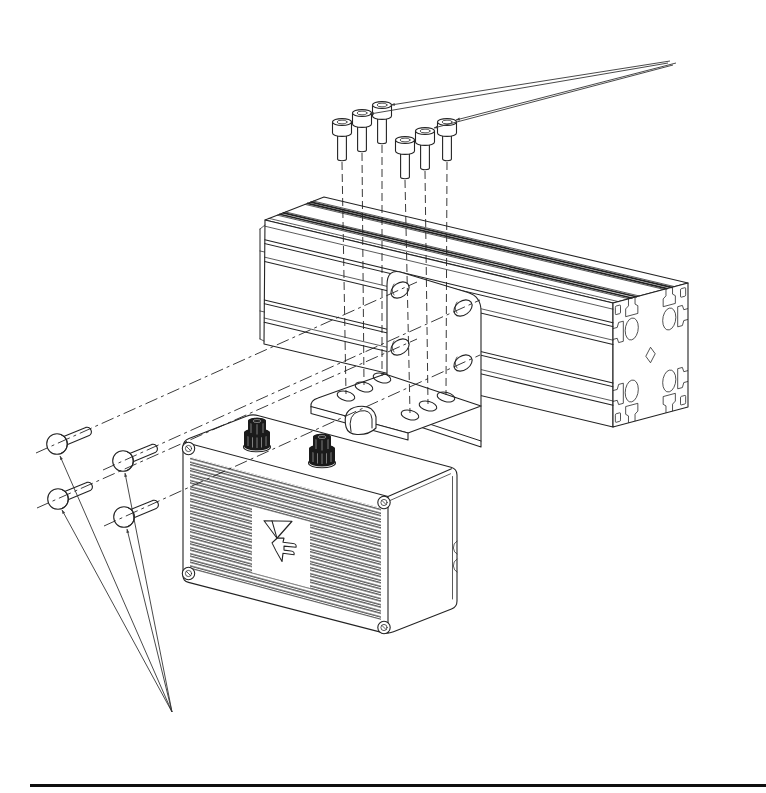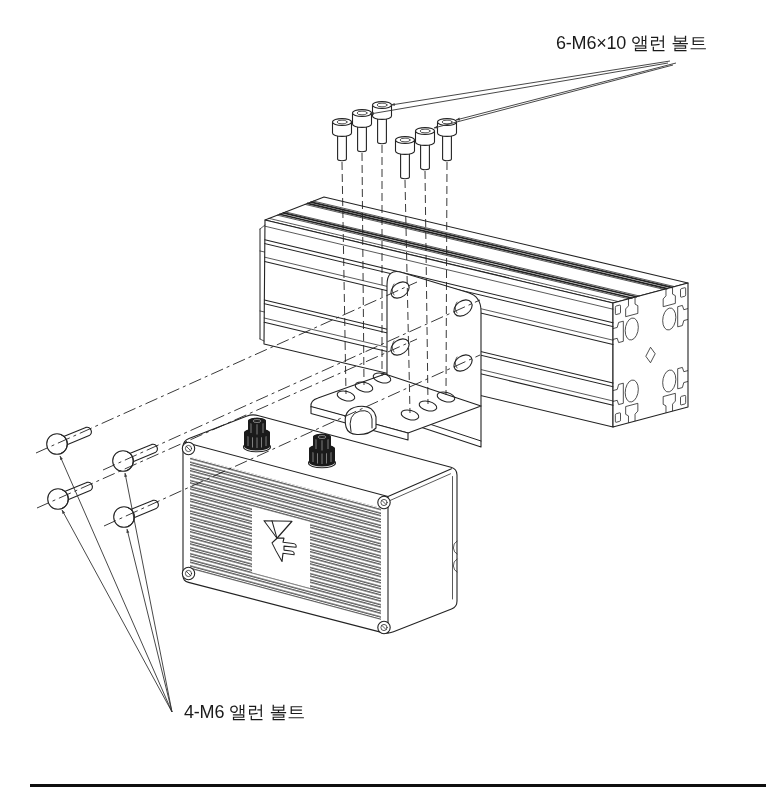--- a/index.html
+++ b/index.html
@@ -273,16 +273,14 @@
     <path class="leader" marker-end="url(#arr)" d="M676,63 L456,120"></path>
   </g>
   <g>
     <path class="leader" marker-end="url(#arr)" d="M172,712 L60,456"></path>
     <path class="leader" marker-end="url(#arr)" d="M172,712 L125,473"></path>
     <path class="leader" marker-end="url(#arr)" d="M172,712 L62,510"></path>
     <path class="leader" marker-end="url(#arr)" d="M172,712 L127,529"></path>
   </g>
 </svg>
 
-<div class="callout callout-top">6-M6×10 앨런 볼트</div>
-<div class="callout callout-bottom">4-M6 앨런 볼트</div>
 <div class="footer-divider"></div>
 </div>
 
 </body></html>

